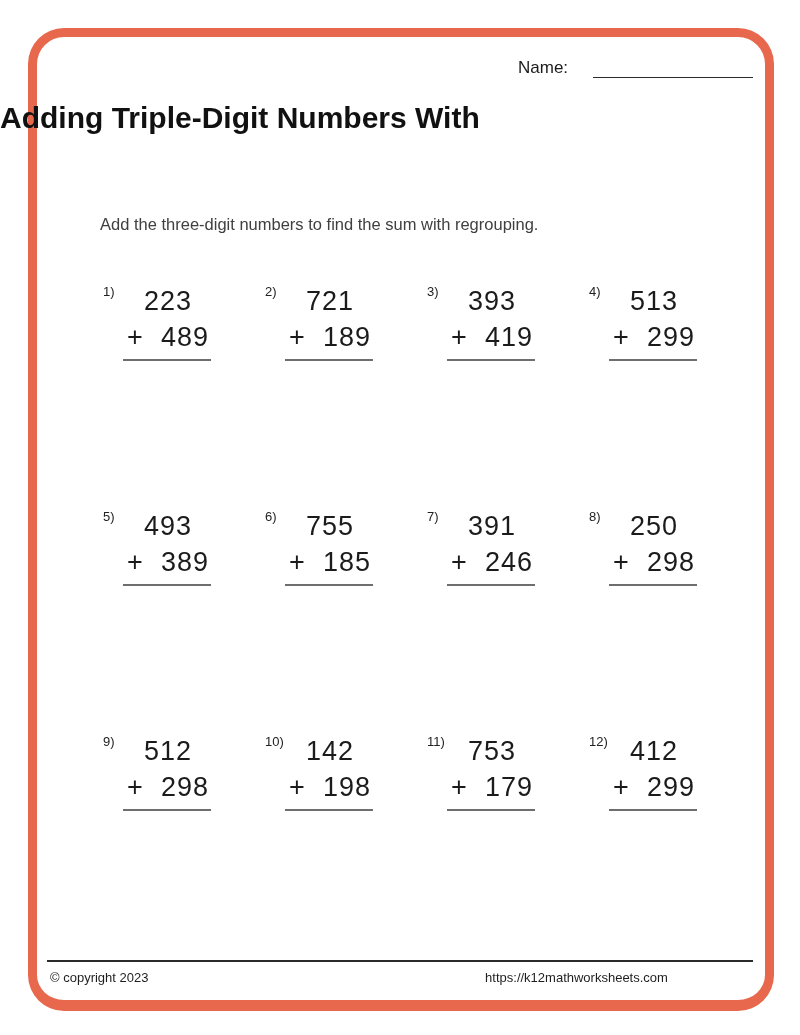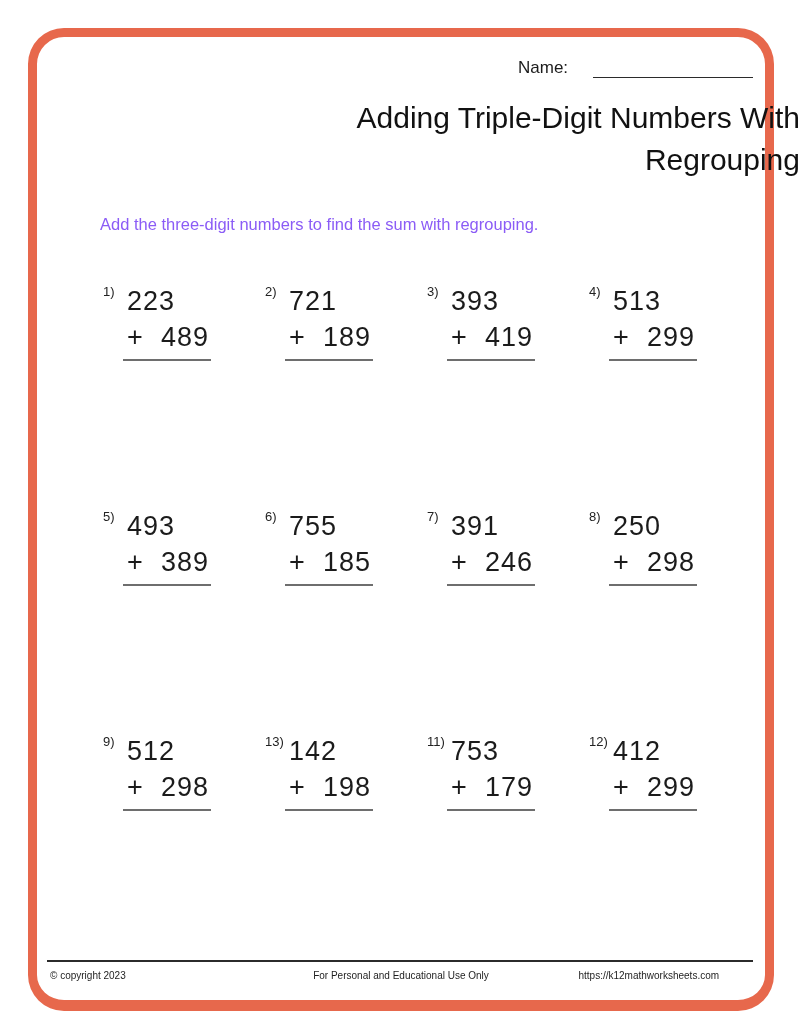--- a/index.html
+++ b/index.html
@@ -31,53 +31,53 @@
   .name-line {
     width: 160px;
     height: 19px;
     margin-left: 4px;
     border-bottom: 1.5px solid #2b2b2b;
   }
 
   .title {
     position: absolute;
     left: 0; right: 0; top: 97px;
-    text-align: right;
+    text-align: left;
     font-size: 30px;
-    font-weight: 400;
+    font-weight: 700;
     line-height: 42px;
     color: #111111;
   }
 
   .instructions {
     position: absolute;
     left: 100px; top: 215px;
     font-size: 16.5px;
-    color: #8b5cf6;
+    color: #404040;
   }
 
   .problems {
     position: absolute;
     left: 103px; top: 283px;
     display: grid;
     grid-template-columns: repeat(4, 162px);
     grid-auto-rows: 82px;
     row-gap: 143px;
   }
 
   .problem { display: flex; align-items: flex-start; }
   .p-num {
     width: 24px;
     font-size: 13px;
     padding-top: 1px;
     color: #222222;
   }
   .p-body { width: 82px; }
   .p-top {
-    text-align: left;
+    text-align: center;
     font-size: 27px;
     line-height: 36px;
     letter-spacing: 1px;
   }
   .p-add {
     display: flex;
     justify-content: space-between;
     font-size: 27px;
     line-height: 36px;
     letter-spacing: 1px;
@@ -92,40 +92,39 @@
   .footer-divider {
     position: absolute;
     left: 47px; right: 47px; top: 960px;
     border-top: 2px solid #2b2b2b;
   }
   .footer {
     position: absolute;
     left: 50px; right: 48px; top: 970px;
     display: flex;
     align-items: baseline;
-    font-size: 10px;
+    font-size: 13px;
     color: #1e1e1e;
   }
   .footer .f-left  { flex: 1; text-align: left; }
   .footer .f-mid   { flex: 1.4; text-align: center; }
   .footer .f-right { flex: 1; text-align: center; }
 </style>
 </head>
 <body>
 
 <div class="sheet-border" style="border-color: rgb(231, 104, 76);"></div>
 
 <div class="name-row">
   <span>Name:</span>
   <span class="name-line"></span>
 </div>
 
 <div class="title">
   <div>Adding Triple-Digit Numbers With</div>
-  <div>Regrouping</div>
 </div>
 
 <div class="instructions">Add the three-digit numbers to find the sum with regrouping.</div>
 
 <div class="problems">
 
   <div class="problem">
     <span class="p-num">1)</span>
     <div class="p-body">
       <div class="p-top">223</div>
@@ -227,21 +226,21 @@
       <div class="p-top">512</div>
       <div class="p-add">
         <span>+</span>
         <span>298</span>
       </div>
       <div class="p-line" style="border-top-color: rgb(110, 110, 110);"></div>
     </div>
   </div>
 
   <div class="problem">
-    <span class="p-num">13)</span>
+    <span class="p-num">10)</span>
     <div class="p-body">
       <div class="p-top">142</div>
       <div class="p-add">
         <span>+</span>
         <span>198</span>
       </div>
       <div class="p-line" style="border-top-color: rgb(110, 110, 110);"></div>
     </div>
   </div>
 
@@ -268,15 +267,14 @@
       <div class="p-line" style="border-top-color: rgb(110, 110, 110);"></div>
     </div>
   </div>
 
 </div>
 
 <div class="footer-divider"></div>
 
 <div class="footer">
   <span class="f-left">© copyright 2023</span>
-  <span class="f-mid">For Personal and Educational Use Only</span>
   <span class="f-right">https://k12mathworksheets.com</span>
 </div>
 
 </body></html>

